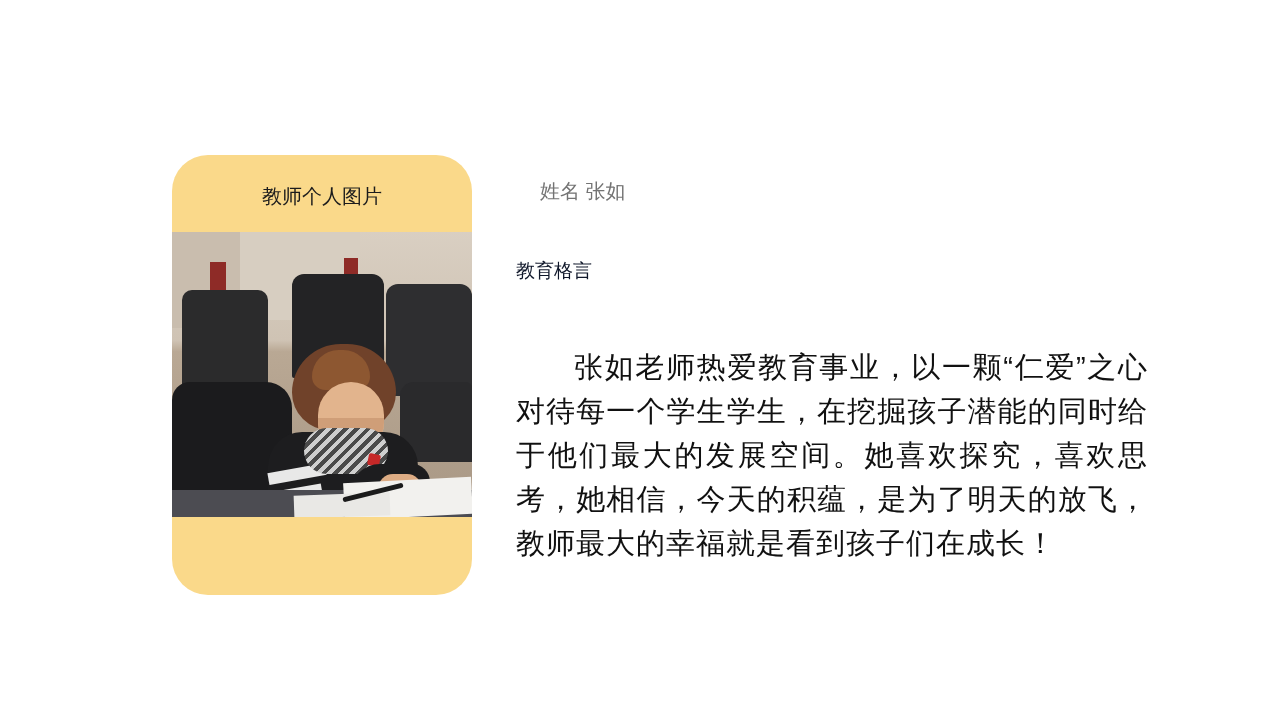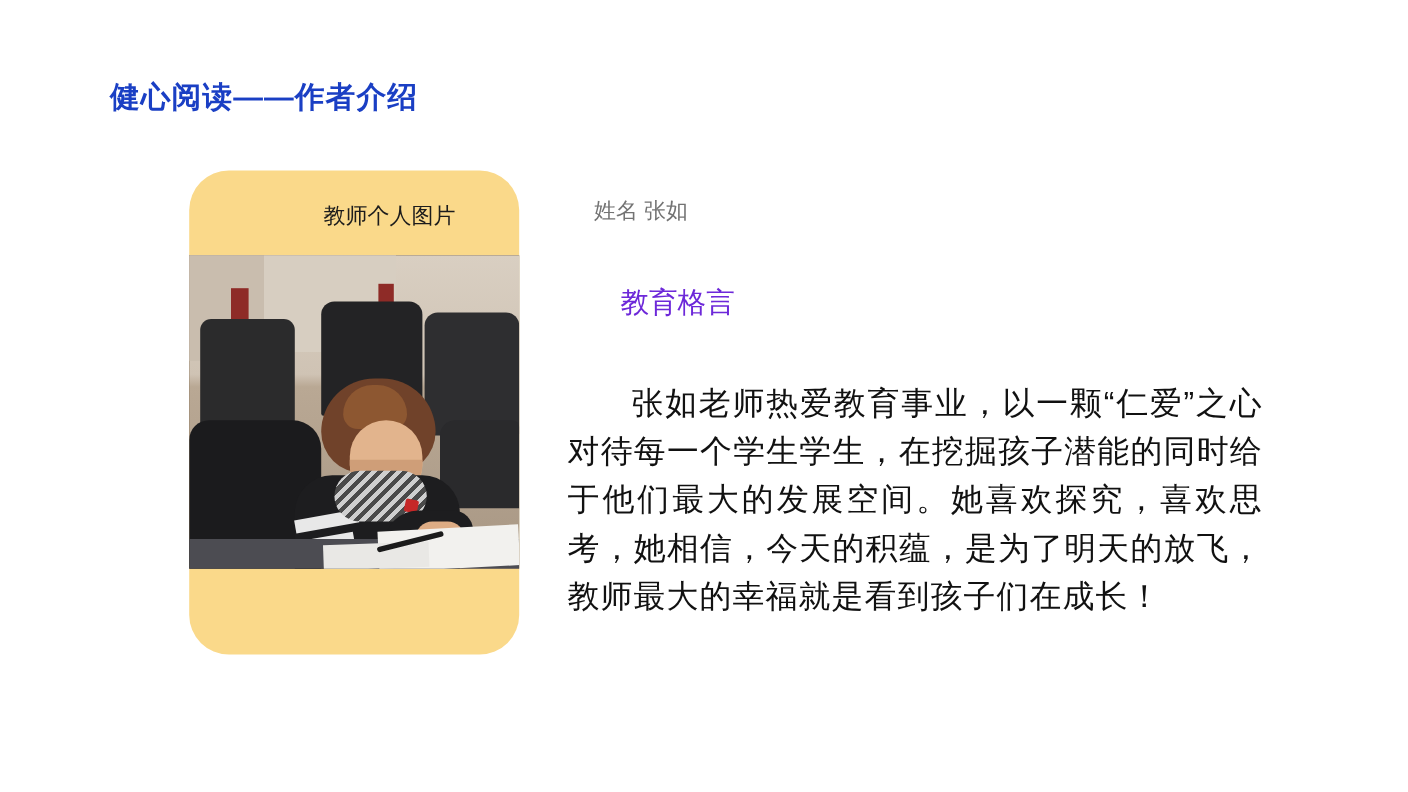--- a/index.html
+++ b/index.html
@@ -42,21 +42,20 @@
   }
   .photo-caption {
     position: absolute;
     left: 0;
     top: 28px;
     width: 300px;
     text-align: center;
     font-size: 20px;
     color: #1c1c1c;
     font-family: "Liberation Sans", "DejaVu Sans", sans-serif;
-    padding-left: 32px;
   }
   .photo-frame {
     position: absolute;
     left: 0px;
     top: 77px;
     width: 300px;
     height: 285px;
     overflow: hidden;
     background: #6d5a4a;
   }
@@ -192,44 +191,42 @@
     top: 178px;
     font-size: 20px;
     color: #737373;
     white-space: nowrap;
     margin-left: 24px;
   }
   .motto-label {
     position: absolute;
     left: 516px;
     top: 258px;
-    font-size: 26px;
-    color: #6d28d9;
+    font-size: 19px;
+    color: #0f172a;
     white-space: nowrap;
-    margin-left: 48px;
   }
   .bio {
     position: absolute;
     left: 516px;
     top: 345px;
     width: 632px;
     font-size: 29px;
     line-height: 44px;
     color: #111111;
     text-align: justify;
     text-indent: 2em;
     letter-spacing: 1px;
   }
 </style>
 </head>
 <body>
 
 <div class="slide">
 
-  <div class="slide-title">健心阅读——作者介绍</div>
 
   <div class="photo-card">
     <div class="photo-caption">教师个人图片</div>
 
     <div class="photo-frame">
       <div class="ph ph-wall"></div>
       <div class="ph ph-panel-left"></div>
       <div class="ph ph-panel-mid"></div>
       <div class="ph ph-red-a"></div>
       <div class="ph ph-red-b"></div>

